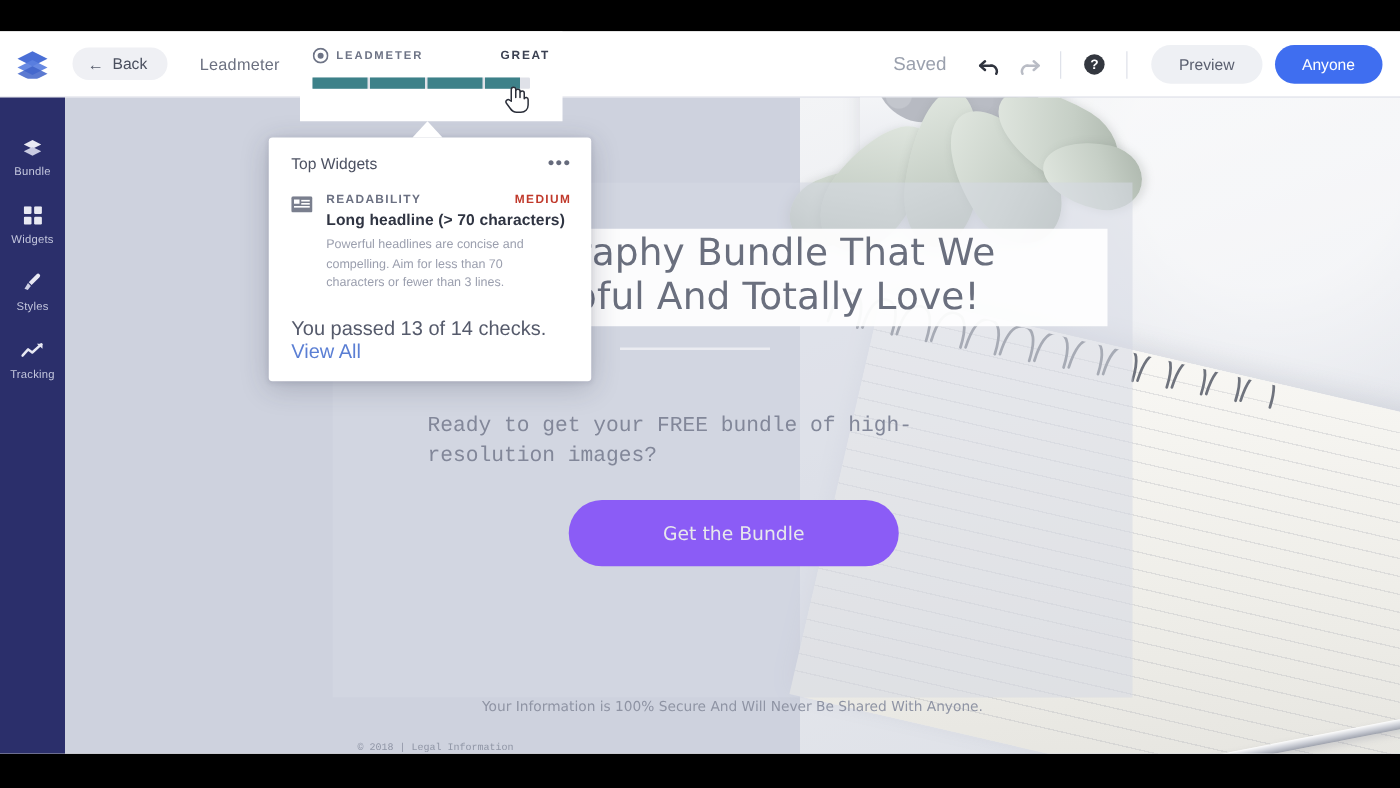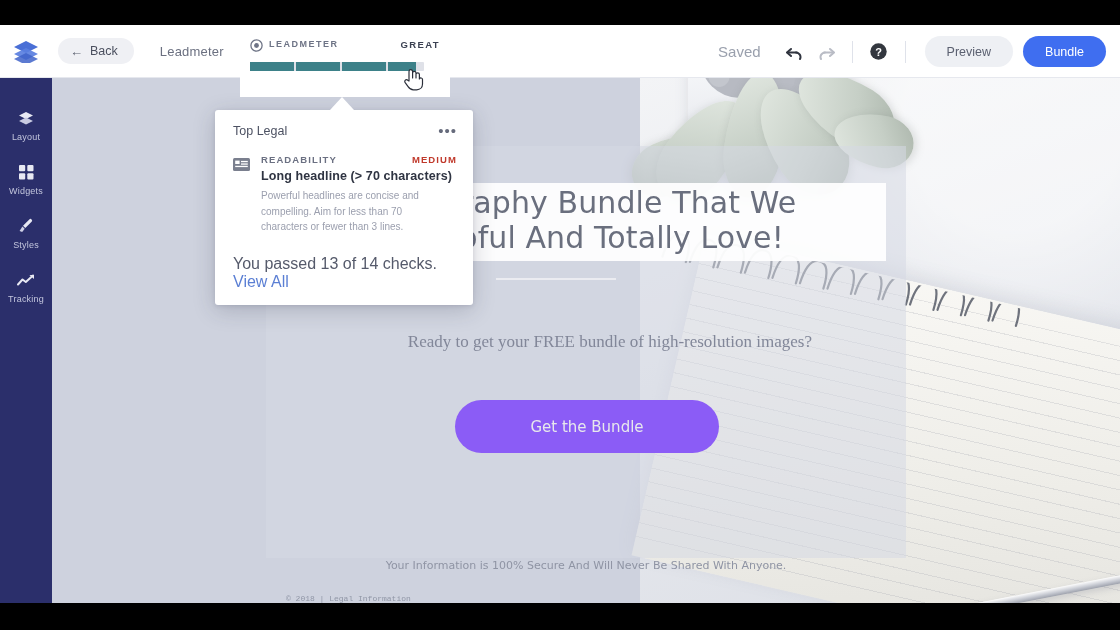--- a/index.html
+++ b/index.html
@@ -237,21 +237,21 @@
     text-align:center; letter-spacing:.1px;
     font-family:"DejaVu Sans", sans-serif; font-weight:400;
   }
   .divider-rule {
     position:absolute; left:444px; top:200px; width:120px; height:2px;
     background:rgba(255,255,255,.55);
   }
   .subhead {
     position:absolute; left:290px; top:252px; width:470px;
     font-size:17px; line-height:1.42; color:#828799;
-    text-align:right; font-family:Liberation Serif, serif;
+    text-align:left; font-family:Liberation Mono, monospace;
   }
   .cta {
     position:absolute; left:403px; top:322px; width:264px; height:53px;
     border-radius:27px; background:#8b5cf6; border:none;
     color:#e7e8ec; font-size:15px; cursor:pointer;
     font-family:"DejaVu Sans", sans-serif;
   }
   .secure-note {
     position:absolute; left:234px; top:481px; width:600px;
     text-align:center; font-size:11px; color:#8f94a4;
@@ -311,21 +311,21 @@
       <div class="icon-btn">
         <svg width="19" height="19" viewBox="0 0 19 19">
           <circle cx="9.5" cy="9.5" r="8.2" fill="#33373f"></circle>
           <text x="9.5" y="13.6" font-size="11" font-weight="bold" fill="#ffffff" text-anchor="middle" font-family="Liberation Sans, sans-serif">?</text>
         </svg>
       </div>
 
       <div class="divider"></div>
 
       <button class="preview-btn">Preview</button>
-      <button class="publish-btn">Bundle</button>
+      <button class="publish-btn">Anyone</button>
     </div>
   </div>
 
   <div class="leadmeter">
     <div class="lm-head">
       <span class="lm-target">
         <svg width="13" height="13" viewBox="0 0 13 13">
           <circle cx="6.5" cy="6.5" r="5.6" fill="none" stroke="#6e7486" stroke-width="1.3"></circle>
           <circle cx="6.5" cy="6.5" r="2.4" fill="#6e7486"></circle>
         </svg>
@@ -345,21 +345,21 @@
                    c0 3.4-2.4 5.8-5.8 5.8 h-3.3 c-2.6 0-4-1.2-5.3-3.2 L3 15.4
                    a1.8 1.8 0 0 1 2.8-2.2 Z" fill="#ffffff" stroke="#2b2f3a" stroke-width="1.2" stroke-linejoin="round"></path>
         </svg>
       </span>
     </div>
   </div>
 
   <div class="popup-arrow"></div>
   <div class="popup">
     <div class="popup-head">
-      <span class="popup-title">Top Legal</span>
+      <span class="popup-title">Top Widgets</span>
       <span class="popup-dots">•••</span>
     </div>
 
     <div class="issue">
       <span class="issue-icon">
         <svg width="17" height="13" viewBox="0 0 17 13">
           <rect x="0" y="0" width="17" height="13" rx="1.5" fill="#7a7f8e"></rect>
           <rect x="2.2" y="2.6" width="4.4" height="3.4" fill="#ffffff"></rect>
           <rect x="8" y="2.9" width="6.8" height="1.3" fill="#ffffff"></rect>
           <rect x="8" y="5.4" width="6.8" height="1.3" fill="#ffffff"></rect>
@@ -384,21 +384,21 @@
 
   <div class="leftnav">
 
     <div class="nav-item">
       <span class="nav-ico">
         <svg width="16" height="15" viewBox="0 0 16 15">
           <polygon points="8,1 15,4.5 8,8 1,4.5" fill="#e8e9f3"></polygon>
           <polygon points="8,6.5 15,10 8,13.5 1,10" fill="#c9cbe2"></polygon>
         </svg>
       </span>
-      <div class="nav-lbl">Layout</div>
+      <div class="nav-lbl">Bundle</div>
     </div>
 
     <div class="nav-item">
       <span class="nav-ico">
         <svg width="15" height="15" viewBox="0 0 15 15">
           <rect x="0" y="0" width="6.2" height="6.2" rx="1" fill="#e8e9f3"></rect>
           <rect x="8.3" y="0" width="6.2" height="6.2" rx="1" fill="#e8e9f3"></rect>
           <rect x="0" y="8.3" width="6.2" height="6.2" rx="1" fill="#e8e9f3"></rect>
           <rect x="8.3" y="8.3" width="6.2" height="6.2" rx="1" fill="#e8e9f3"></rect>
         </svg>

